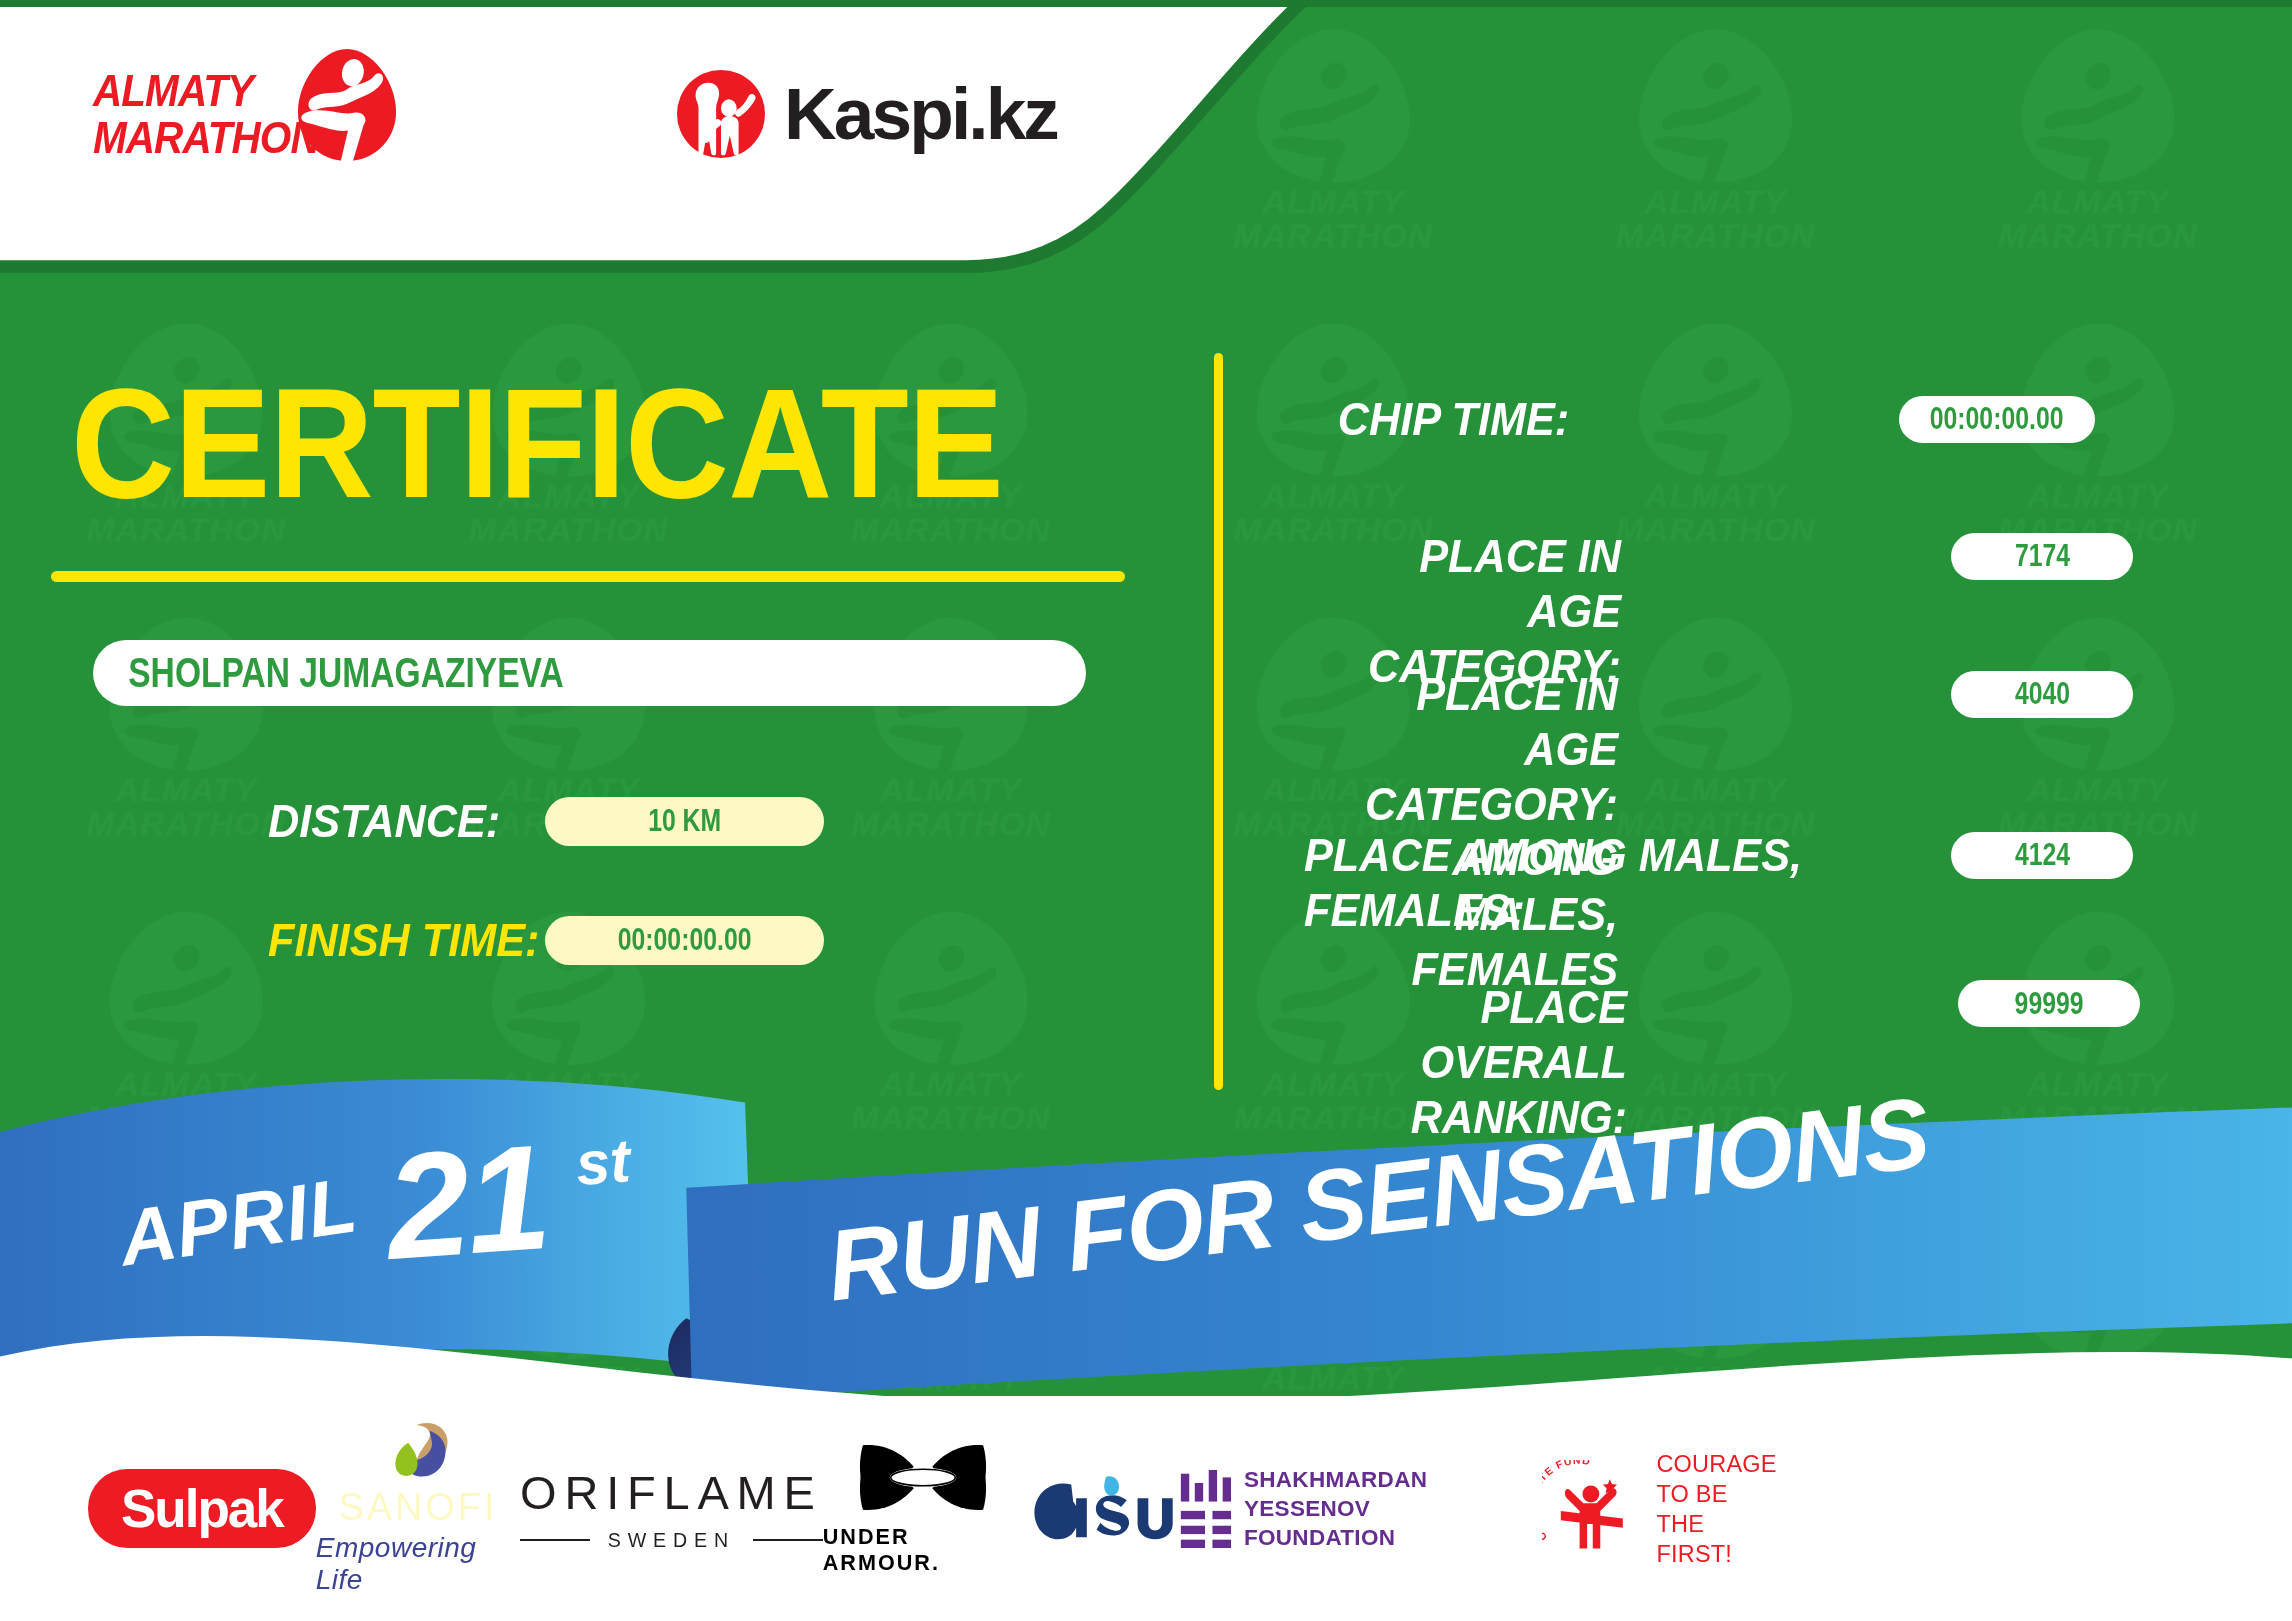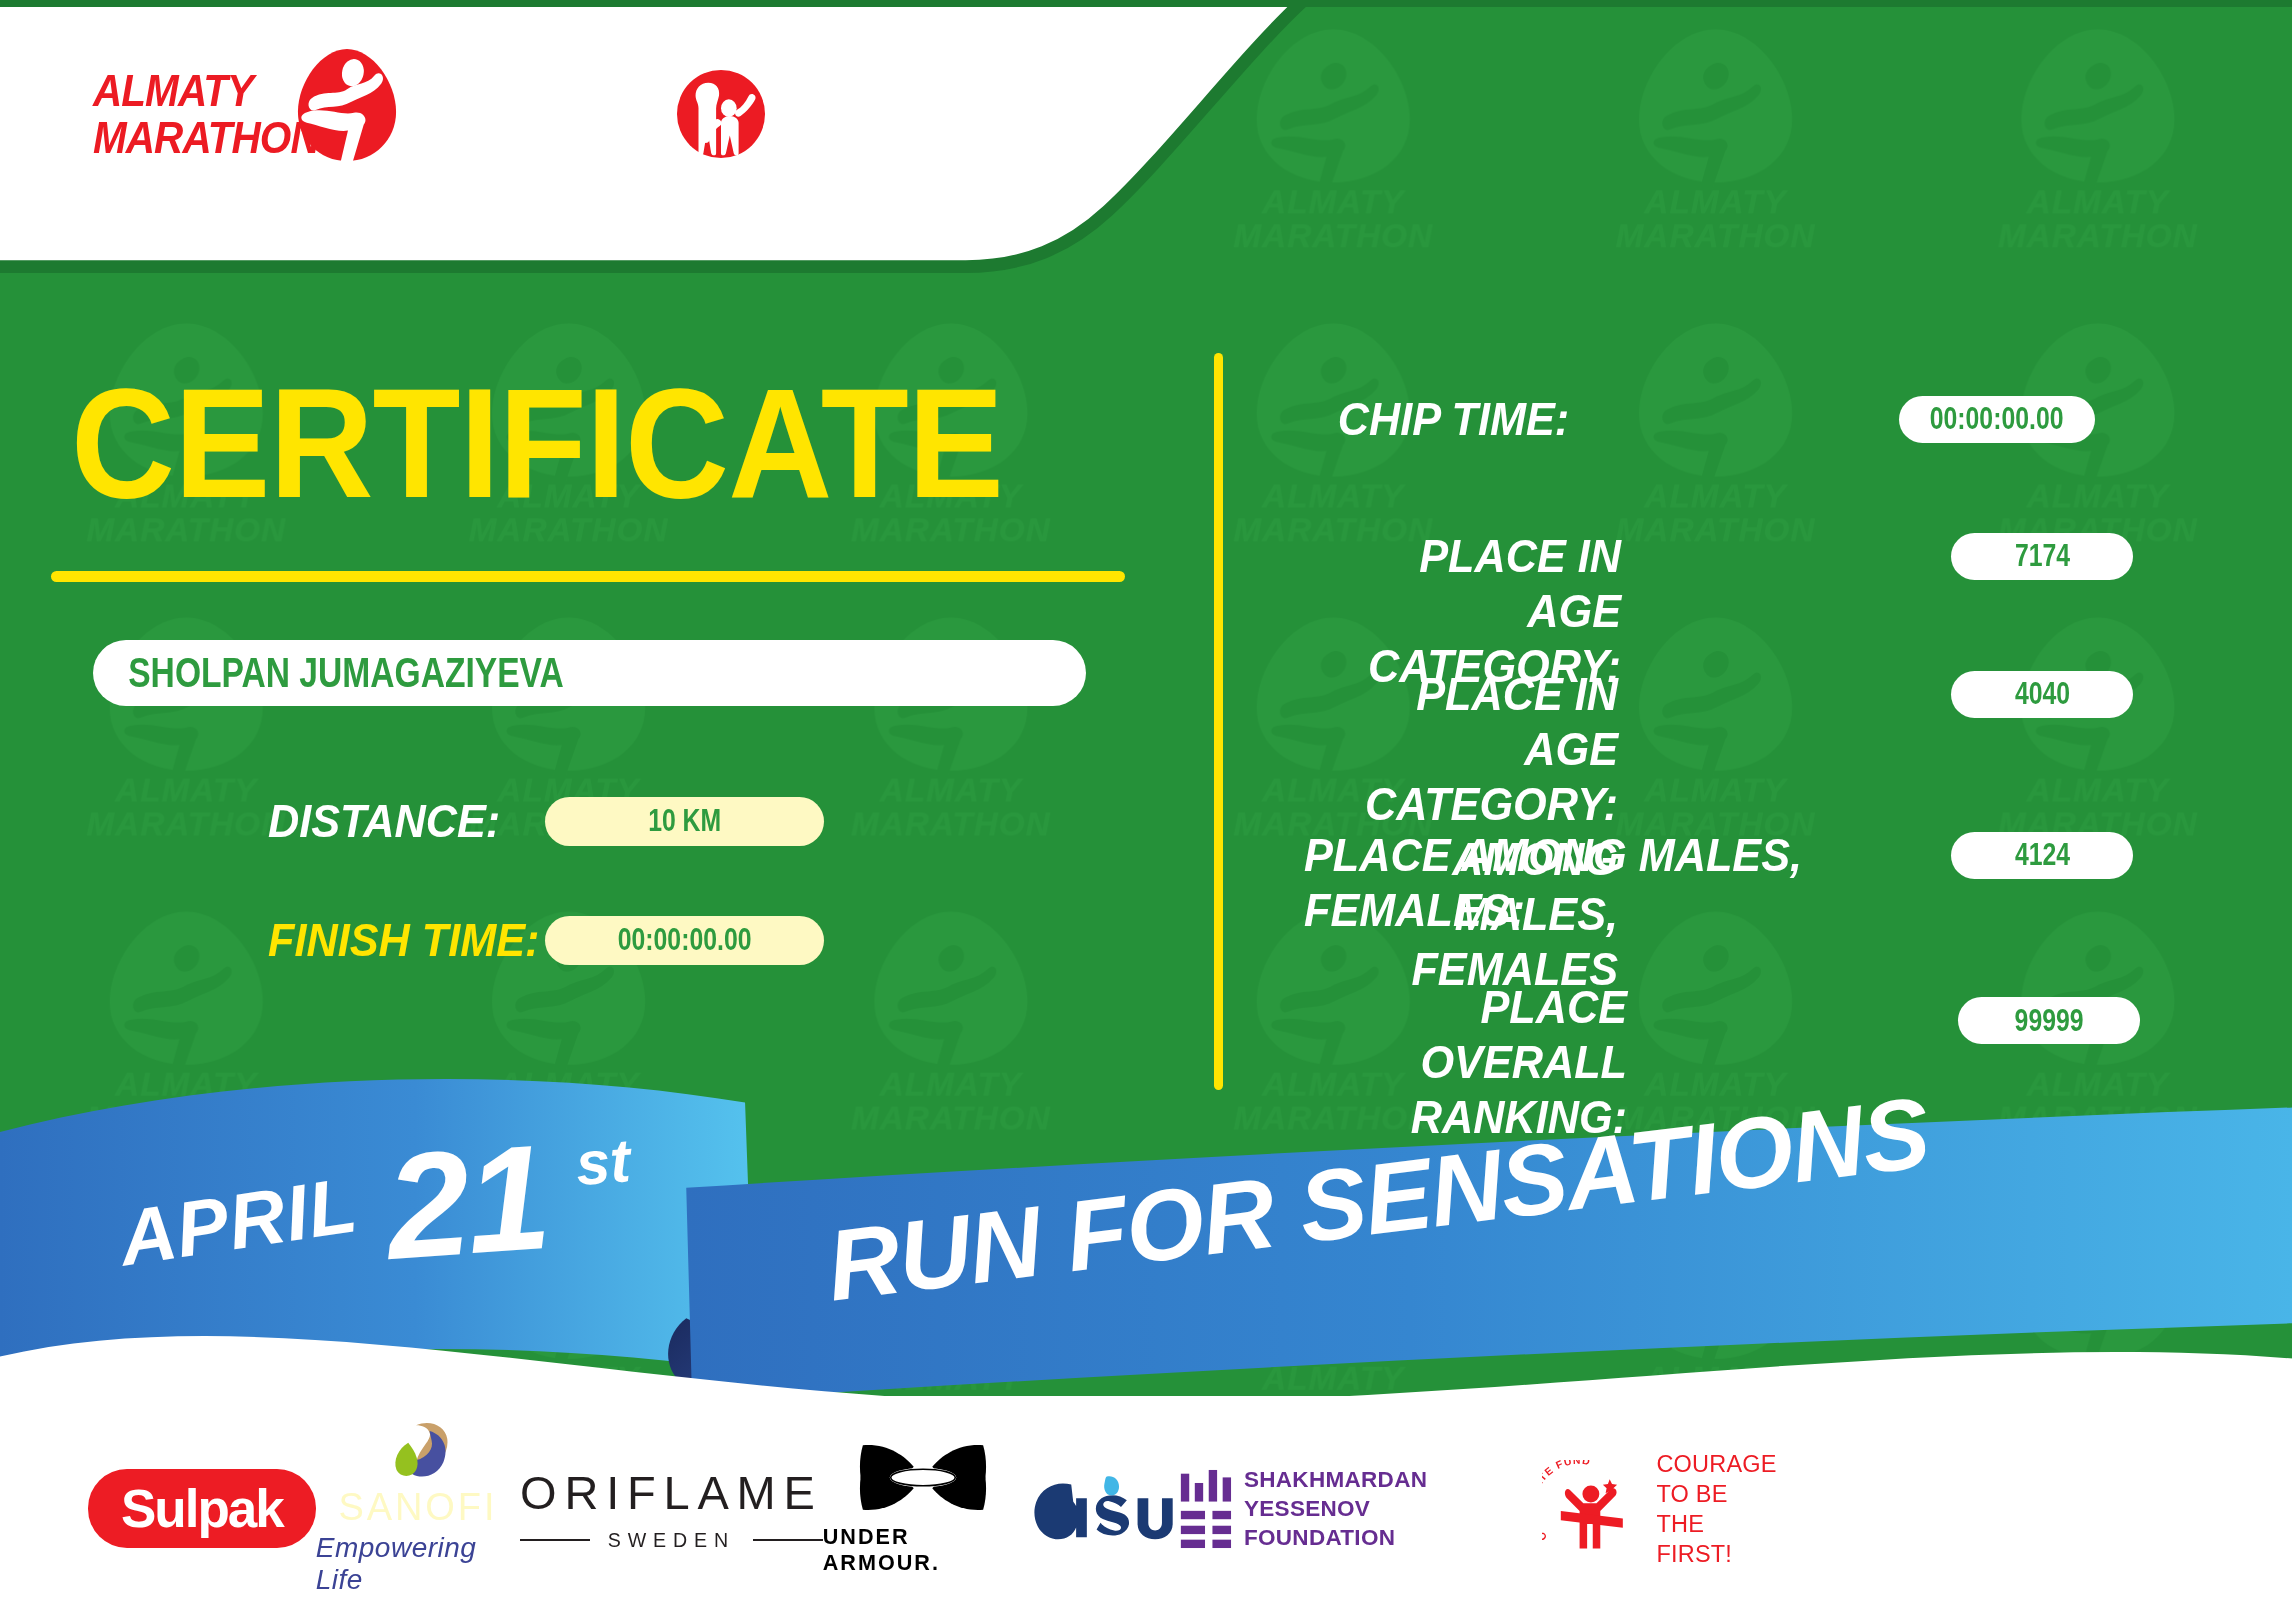--- a/index.html
+++ b/index.html
@@ -275,20 +275,21 @@
 
     <div class="kaspi-logo">
       <svg class="kaspi-mark" viewBox="0 0 92 92">
         <circle cx="46" cy="46" r="45" fill="#EC1B23"></circle>
         <path d="M33 14 c8 0 12 6 11 13 c-1 5 -3 9 -3 13 l0 46 c0 3 -4 3 -5 0 l-4 -24 l-4 24 c-1 3 -5 3 -5 0 l0 -46 c0 -5 -3 -8 -3 -13 c0 -7 5 -13 13 -13 Z" fill="#ffffff"></path>
         <ellipse cx="54" cy="40" rx="8" ry="9" fill="#ffffff"></ellipse>
         <path d="M46 55 c0 -4 4 -7 9 -7 c5 0 9 3 9 7 l0 31 c0 3 -4 3 -5 0 l-4 -18 l-4 18 c-1 3 -5 3 -5 0 Z" fill="#ffffff"></path>
         <path d="M40 52 c-6 4 -11 12 -13 18 c-2 5 5 8 7 3 c2 -6 6 -12 11 -15 c4 -3 -1 -9 -5 -6 Z" fill="#ffffff"></path>
         <path d="M66 48 c6 -4 12 -11 15 -17 c2 -5 -5 -8 -7 -3 c-3 6 -7 11 -12 14 c-4 3 0 9 4 6 Z" fill="#ffffff"></path>
       </svg>
+      <div class="kaspi-word">Kaspi.kz</div>
     </div>
   </div>
 
   <div id="left-col">
     <div id="cert-title">CERTIFICATE</div>
     <div id="title-rule"></div>
 
     <div id="name-pill">
       <span id="name-text">SHOLPAN JUMAGAZIYEVA</span>
     </div>
@@ -337,21 +338,21 @@
     <div class="rrow" style="left:1304px; top:828px; width:990px;">
       <span class="rlabel" style="right:686px; top:0; text-align:left; transform-origin:left top; left:0; right:auto;">PLACE AMONG MALES,
 FEMALES:</span>
       <span class="rval-pill" style="left:647px; top:3.9px; width:182px;">
         <span class="rval-text">4124</span>
       </span>
     </div>
 
     <div class="rrow" style="left:1304px; top:980px; width:990px;">
       <span class="rlabel" style="right:667px; top:0;">PLACE OVERALL RANKING:</span>
-      <span class="rval-pill" style="left:654px; top:17px; width:182px;">
+      <span class="rval-pill" style="left:654px; top:0; width:182px;">
         <span class="rval-text">99999</span>
       </span>
     </div>
   </div>
 
   <svg id="ribbon" viewBox="0 0 2339 420" preserveAspectRatio="none">
     <defs>
       <linearGradient id="gradA" x1="0" y1="0" x2="1" y2="0">
         <stop offset="0" stop-color="#2F6FBF"></stop>
         <stop offset="0.55" stop-color="#3A8BD4"></stop>

